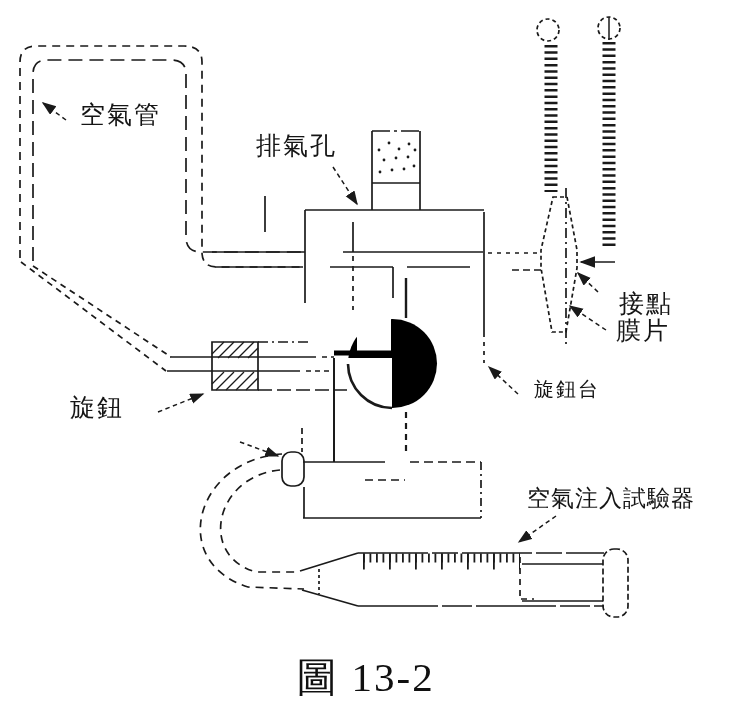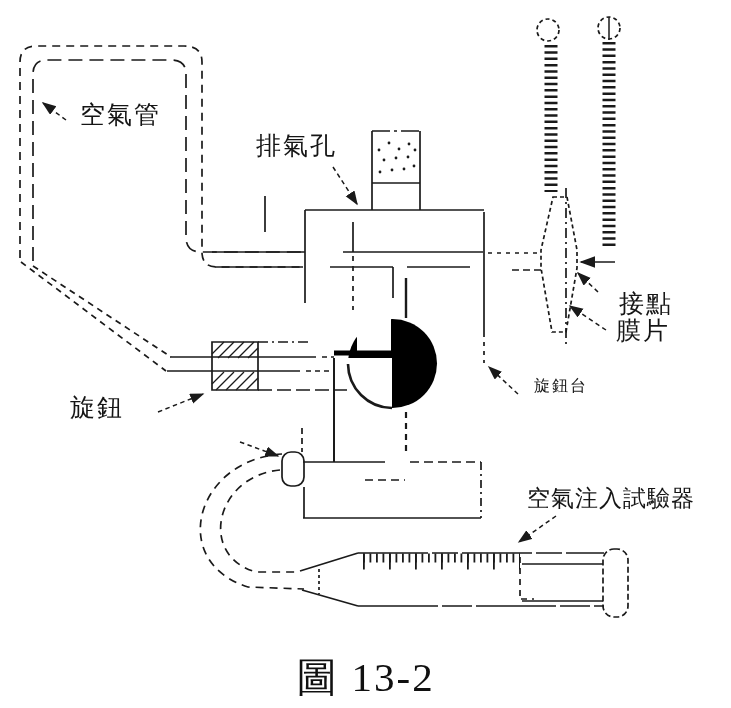--- a/index.html
+++ b/index.html
@@ -150,20 +150,20 @@
     <path d="M 518,394 L 489,367" marker-end="url(#ah)"></path>
     <path d="M 598,292 L 578,273" marker-end="url(#ah)"></path>
     <path d="M 606,330 L 570,306" marker-end="url(#ah)"></path>
     <path d="M 556,516 L 519,542" marker-end="url(#ah)"></path>
   </g>
 </svg>
 
 <div class="lbl" style="left:80px;top:98px">空氣管</div>
 <div class="lbl" style="left:256px;top:129px">排氣孔</div>
 <div class="lbl" style="left:70px;top:391px">旋鈕</div>
-<div class="lbl" style="left:534px;top:376px;font-size:16px">旋鈕台</div>
+<div class="lbl" style="left:534px;top:376px;font-size:20px">旋鈕台</div>
 <div class="lbl" style="left:619px;top:287px">接點</div>
 <div class="lbl" style="left:616px;top:314px">膜片</div>
 <div class="lbl small" style="left:527px;top:483px">空氣注入試驗器</div>
 
 <div class="caption">圖 13-2</div>
 
 </div>
 
 </body></html>

